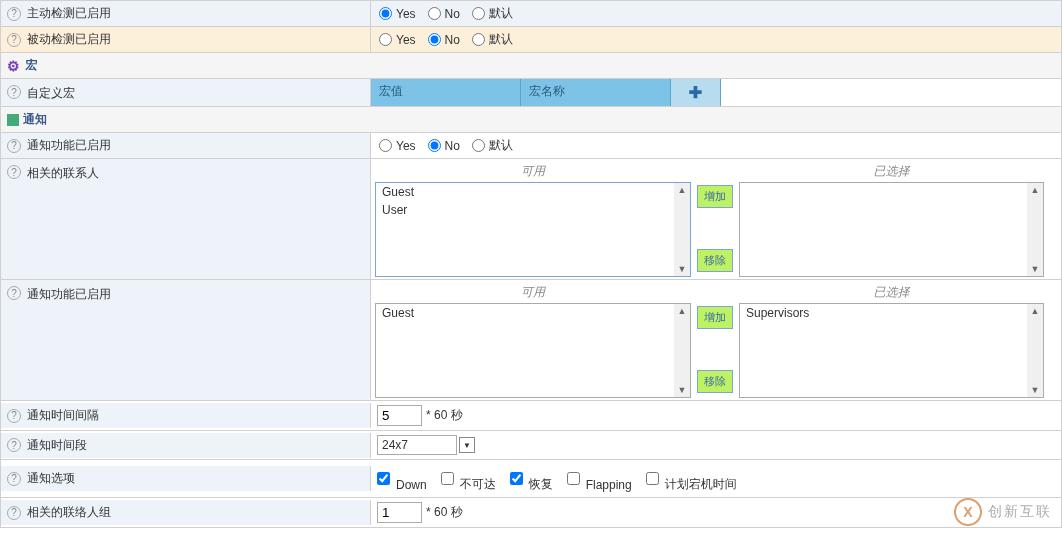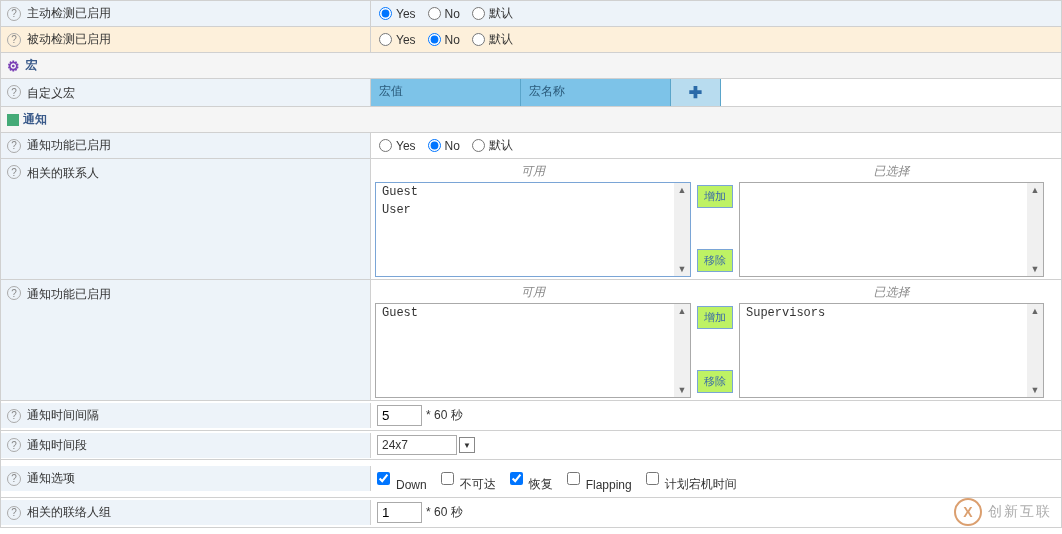--- a/index.html
+++ b/index.html
@@ -37,21 +37,21 @@
     
     .dual-list-row { display: flex; border: 1px solid #d0d0d0; border-top: none; align-items: stretch; }
     .dual-list-row .label-cell { align-items: flex-start; padding-top: 6px; }
     .dual-list-container { flex: 1; display: flex; padding: 2px 4px; gap: 6px; }
     .list-group { display: flex; flex-direction: column; }
     .list-group.available { width: 316px; }
     .list-group.selected { width: 305px; }
     .list-header { text-align: center; color: #888; font-style: italic; padding: 2px; }
     .list-box { border: 1px solid #aaa; height: 95px; background: #fff; overflow-y: auto; position: relative; }
     .list-box.input-style { border: 1px solid #7aa5d6; }
-    .list-item { padding: 2px 6px; font-family: Liberation Mono, monospace; }
+    .list-item { padding: 2px 6px; }
     .scroll-indicator { position: absolute; right: 0; top: 0; bottom: 0; width: 16px; background: #f0f0f0; display: flex; flex-direction: column; justify-content: space-between; align-items: center; padding: 2px 0; }
     .scroll-arrow { font-size: 9px; color: #666; }
     .button-group { display: flex; flex-direction: column; justify-content: space-around; gap: 30px; padding-top: 18px; }
     .list-btn { border: 1px solid #7aa5d6; background: #bef264; color: #3a6aa8; padding: 3px 6px; font-size: 11px; cursor: pointer; }
     
     .text-input { border: 1px solid #aaa; padding: 2px 4px; width: 45px; }
     .suffix { margin-left: 4px; }
     
     .select-box { border: 1px solid #aaa; padding: 2px 4px; width: 80px; display: flex; justify-content: space-between; align-items: center; }
     .select-arrow { border: 1px solid #888; width: 16px; height: 16px; display: flex; align-items: center; justify-content: center; font-size: 8px; margin-left: 2px; }

